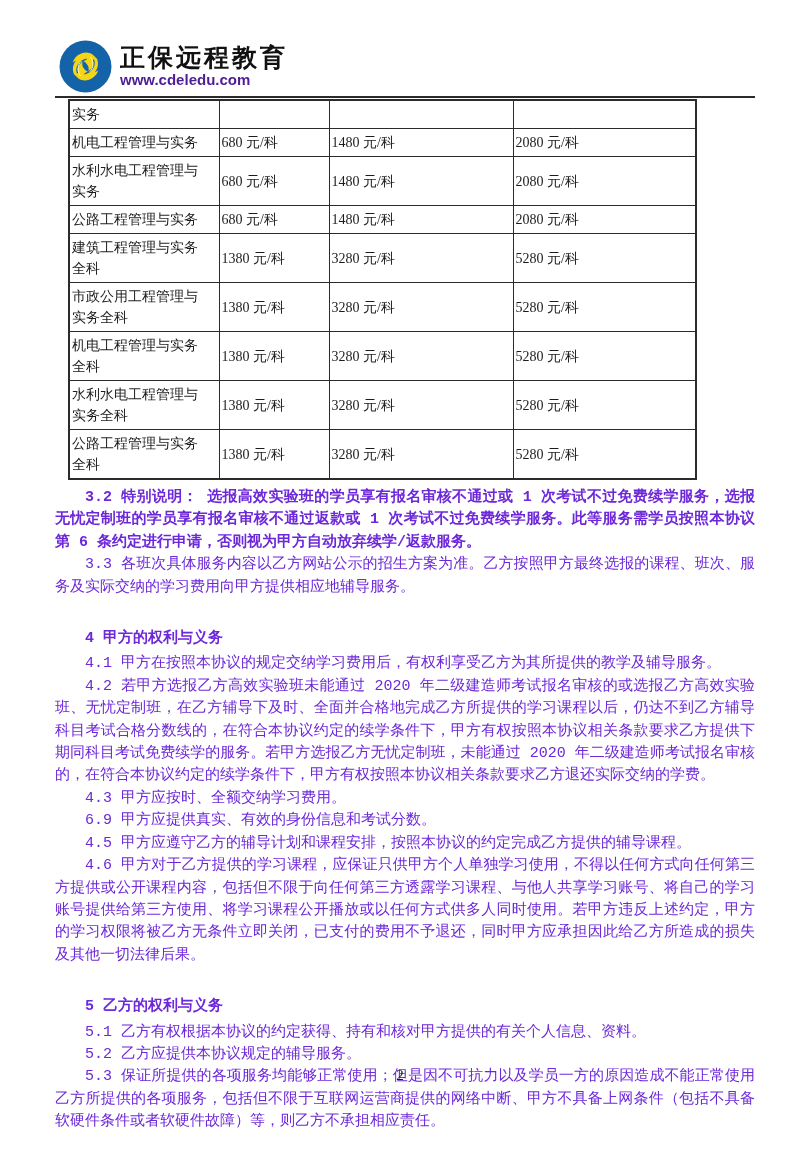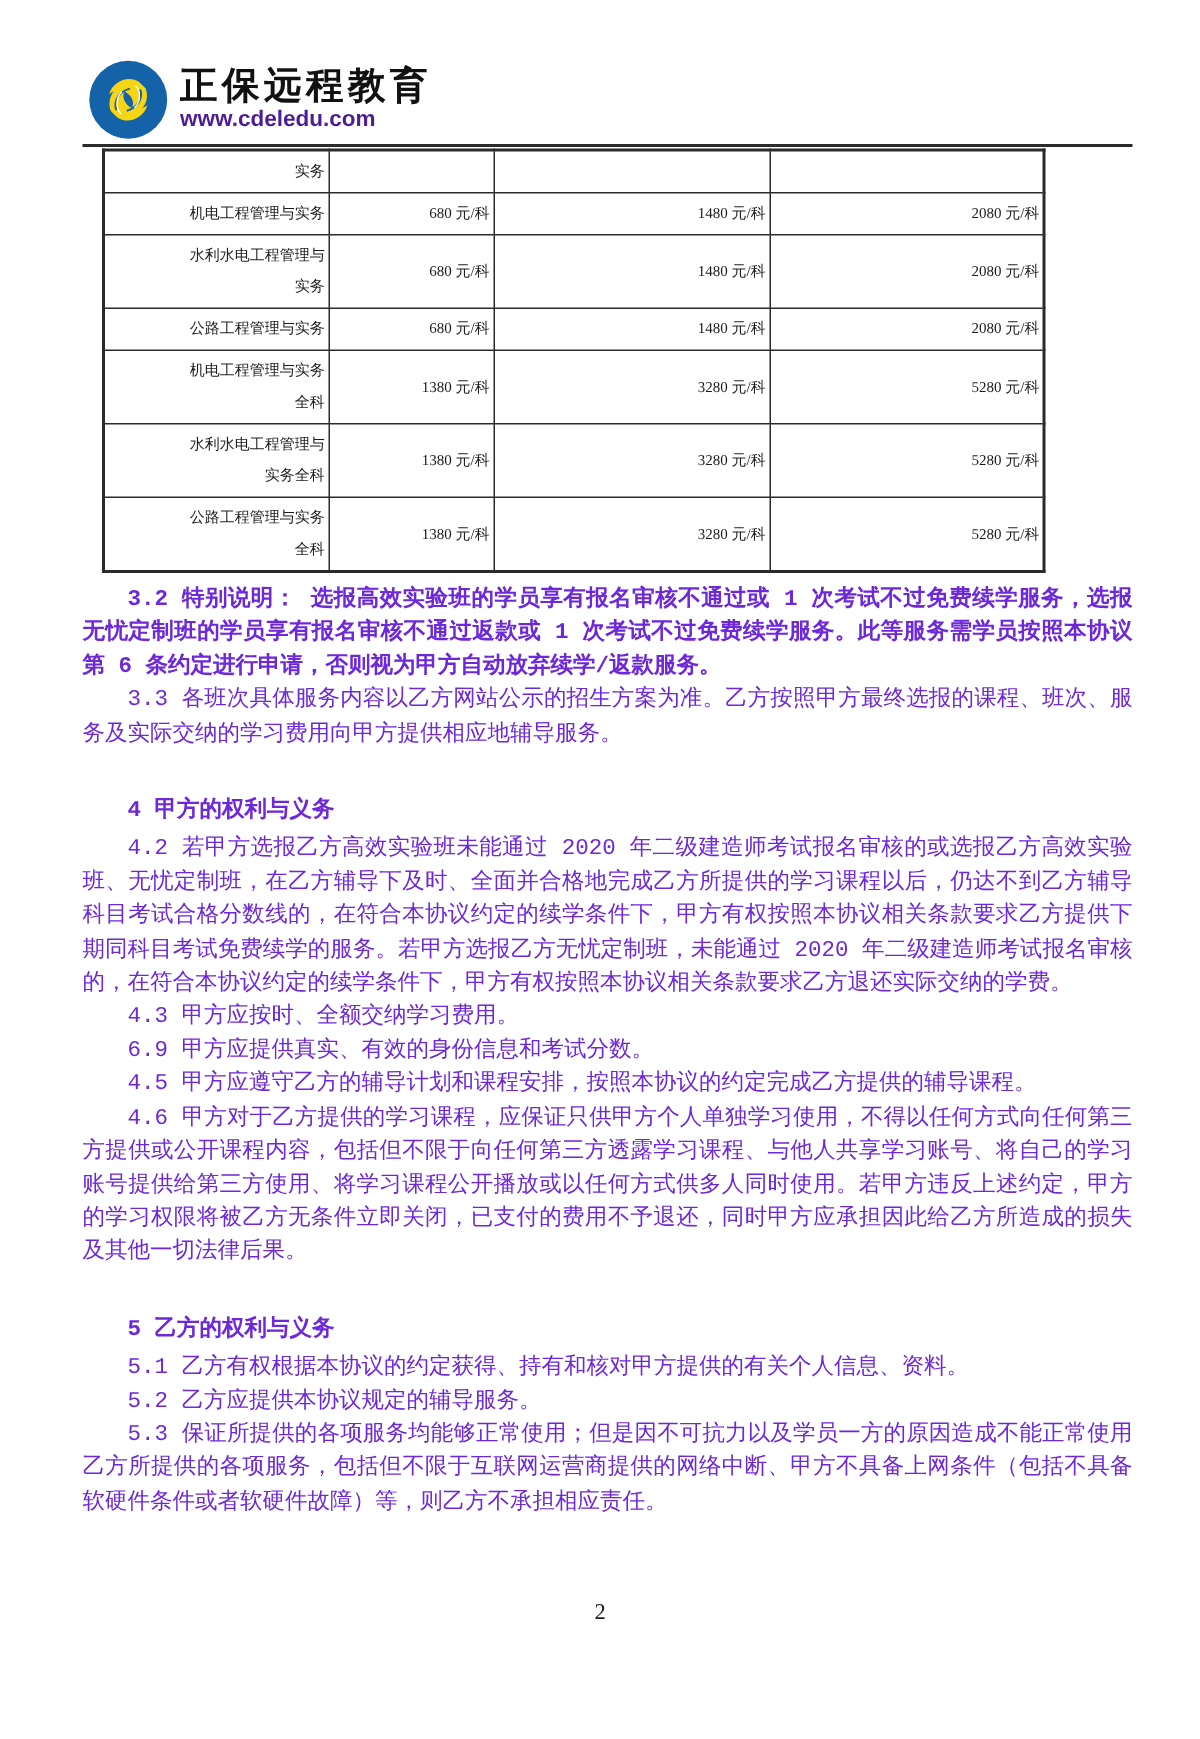--- a/index.html
+++ b/index.html
@@ -21,22 +21,22 @@
   .head-rule { border-top: 2px solid #2b2b2b; width: 700px; }
 
   
   table.price {
     border-collapse: collapse; table-layout: fixed;
     width: 627px; margin-left: 13px; margin-top: 1px;
     border: 2px solid #2b2b2b;
   }
   table.price td {
     border: 1px solid #2b2b2b;
-    text-align: right; vertical-align: middle;
-    font-size: 10px; line-height: 21px;
+    text-align: left; vertical-align: middle;
+    font-size: 14px; line-height: 21px;
     padding: 3px 2px;
     white-space: pre-line;
   }
   table.price col.c1 { width: 150px; }
   table.price col.c2 { width: 110px; }
   table.price col.c3 { width: 184px; }
   table.price col.c4 { width: 183px; }
   table.price tr.partial td { height: 26px; }
 
   
@@ -106,20 +106,34 @@
           <td>1480 元/科</td>
           <td>2080 元/科</td>
         </tr>
         <tr>
           <td>公路工程管理与实务</td>
           <td>680 元/科</td>
           <td>1480 元/科</td>
           <td>2080 元/科</td>
         </tr>
         <tr>
+          <td>建筑工程管理与实务
+全科</td>
+          <td>1380 元/科</td>
+          <td>3280 元/科</td>
+          <td>5280 元/科</td>
+        </tr>
+        <tr>
+          <td>市政公用工程管理与
+实务全科</td>
+          <td>1380 元/科</td>
+          <td>3280 元/科</td>
+          <td>5280 元/科</td>
+        </tr>
+        <tr>
           <td>机电工程管理与实务
 全科</td>
           <td>1380 元/科</td>
           <td>3280 元/科</td>
           <td>5280 元/科</td>
         </tr>
         <tr>
           <td>水利水电工程管理与
 实务全科</td>
           <td>1380 元/科</td>
@@ -133,20 +147,21 @@
           <td>3280 元/科</td>
           <td>5280 元/科</td>
         </tr>
       </tbody>
   </table>
 
   <div class="body-text" id="contract-body">
       <p class="bold">3.2 特别说明： 选报高效实验班的学员享有报名审核不通过或 1 次考试不过免费续学服务，选报无忧定制班的学员享有报名审核不通过返款或 1 次考试不过免费续学服务。此等服务需学员按照本协议第 6 条约定进行申请，否则视为甲方自动放弃续学/返款服务。</p>
       <p class="">3.3 各班次具体服务内容以乙方网站公示的招生方案为准。乙方按照甲方最终选报的课程、班次、服务及实际交纳的学习费用向甲方提供相应地辅导服务。</p>
       <p class="heading">4 甲方的权利与义务</p>
+      <p class="">4.1 甲方在按照本协议的规定交纳学习费用后，有权利享受乙方为其所提供的教学及辅导服务。</p>
       <p class="">4.2 若甲方选报乙方高效实验班未能通过 2020 年二级建造师考试报名审核的或选报乙方高效实验班、无忧定制班，在乙方辅导下及时、全面并合格地完成乙方所提供的学习课程以后，仍达不到乙方辅导科目考试合格分数线的，在符合本协议约定的续学条件下，甲方有权按照本协议相关条款要求乙方提供下期同科目考试免费续学的服务。若甲方选报乙方无忧定制班，未能通过 2020 年二级建造师考试报名审核的，在符合本协议约定的续学条件下，甲方有权按照本协议相关条款要求乙方退还实际交纳的学费。</p>
       <p class="">4.3 甲方应按时、全额交纳学习费用。</p>
       <p class="">6.9 甲方应提供真实、有效的身份信息和考试分数。</p>
       <p class="">4.5 甲方应遵守乙方的辅导计划和课程安排，按照本协议的约定完成乙方提供的辅导课程。</p>
       <p class="">4.6 甲方对于乙方提供的学习课程，应保证只供甲方个人单独学习使用，不得以任何方式向任何第三方提供或公开课程内容，包括但不限于向任何第三方透露学习课程、与他人共享学习账号、将自己的学习账号提供给第三方使用、将学习课程公开播放或以任何方式供多人同时使用。若甲方违反上述约定，甲方的学习权限将被乙方无条件立即关闭，已支付的费用不予退还，同时甲方应承担因此给乙方所造成的损失及其他一切法律后果。</p>
       <p class="heading">5 乙方的权利与义务</p>
       <p class="">5.1 乙方有权根据本协议的约定获得、持有和核对甲方提供的有关个人信息、资料。</p>
       <p class="">5.2 乙方应提供本协议规定的辅导服务。</p>
       <p class="">5.3 保证所提供的各项服务均能够正常使用；但是因不可抗力以及学员一方的原因造成不能正常使用乙方所提供的各项服务，包括但不限于互联网运营商提供的网络中断、甲方不具备上网条件（包括不具备软硬件条件或者软硬件故障）等，则乙方不承担相应责任。</p>
     </div>

